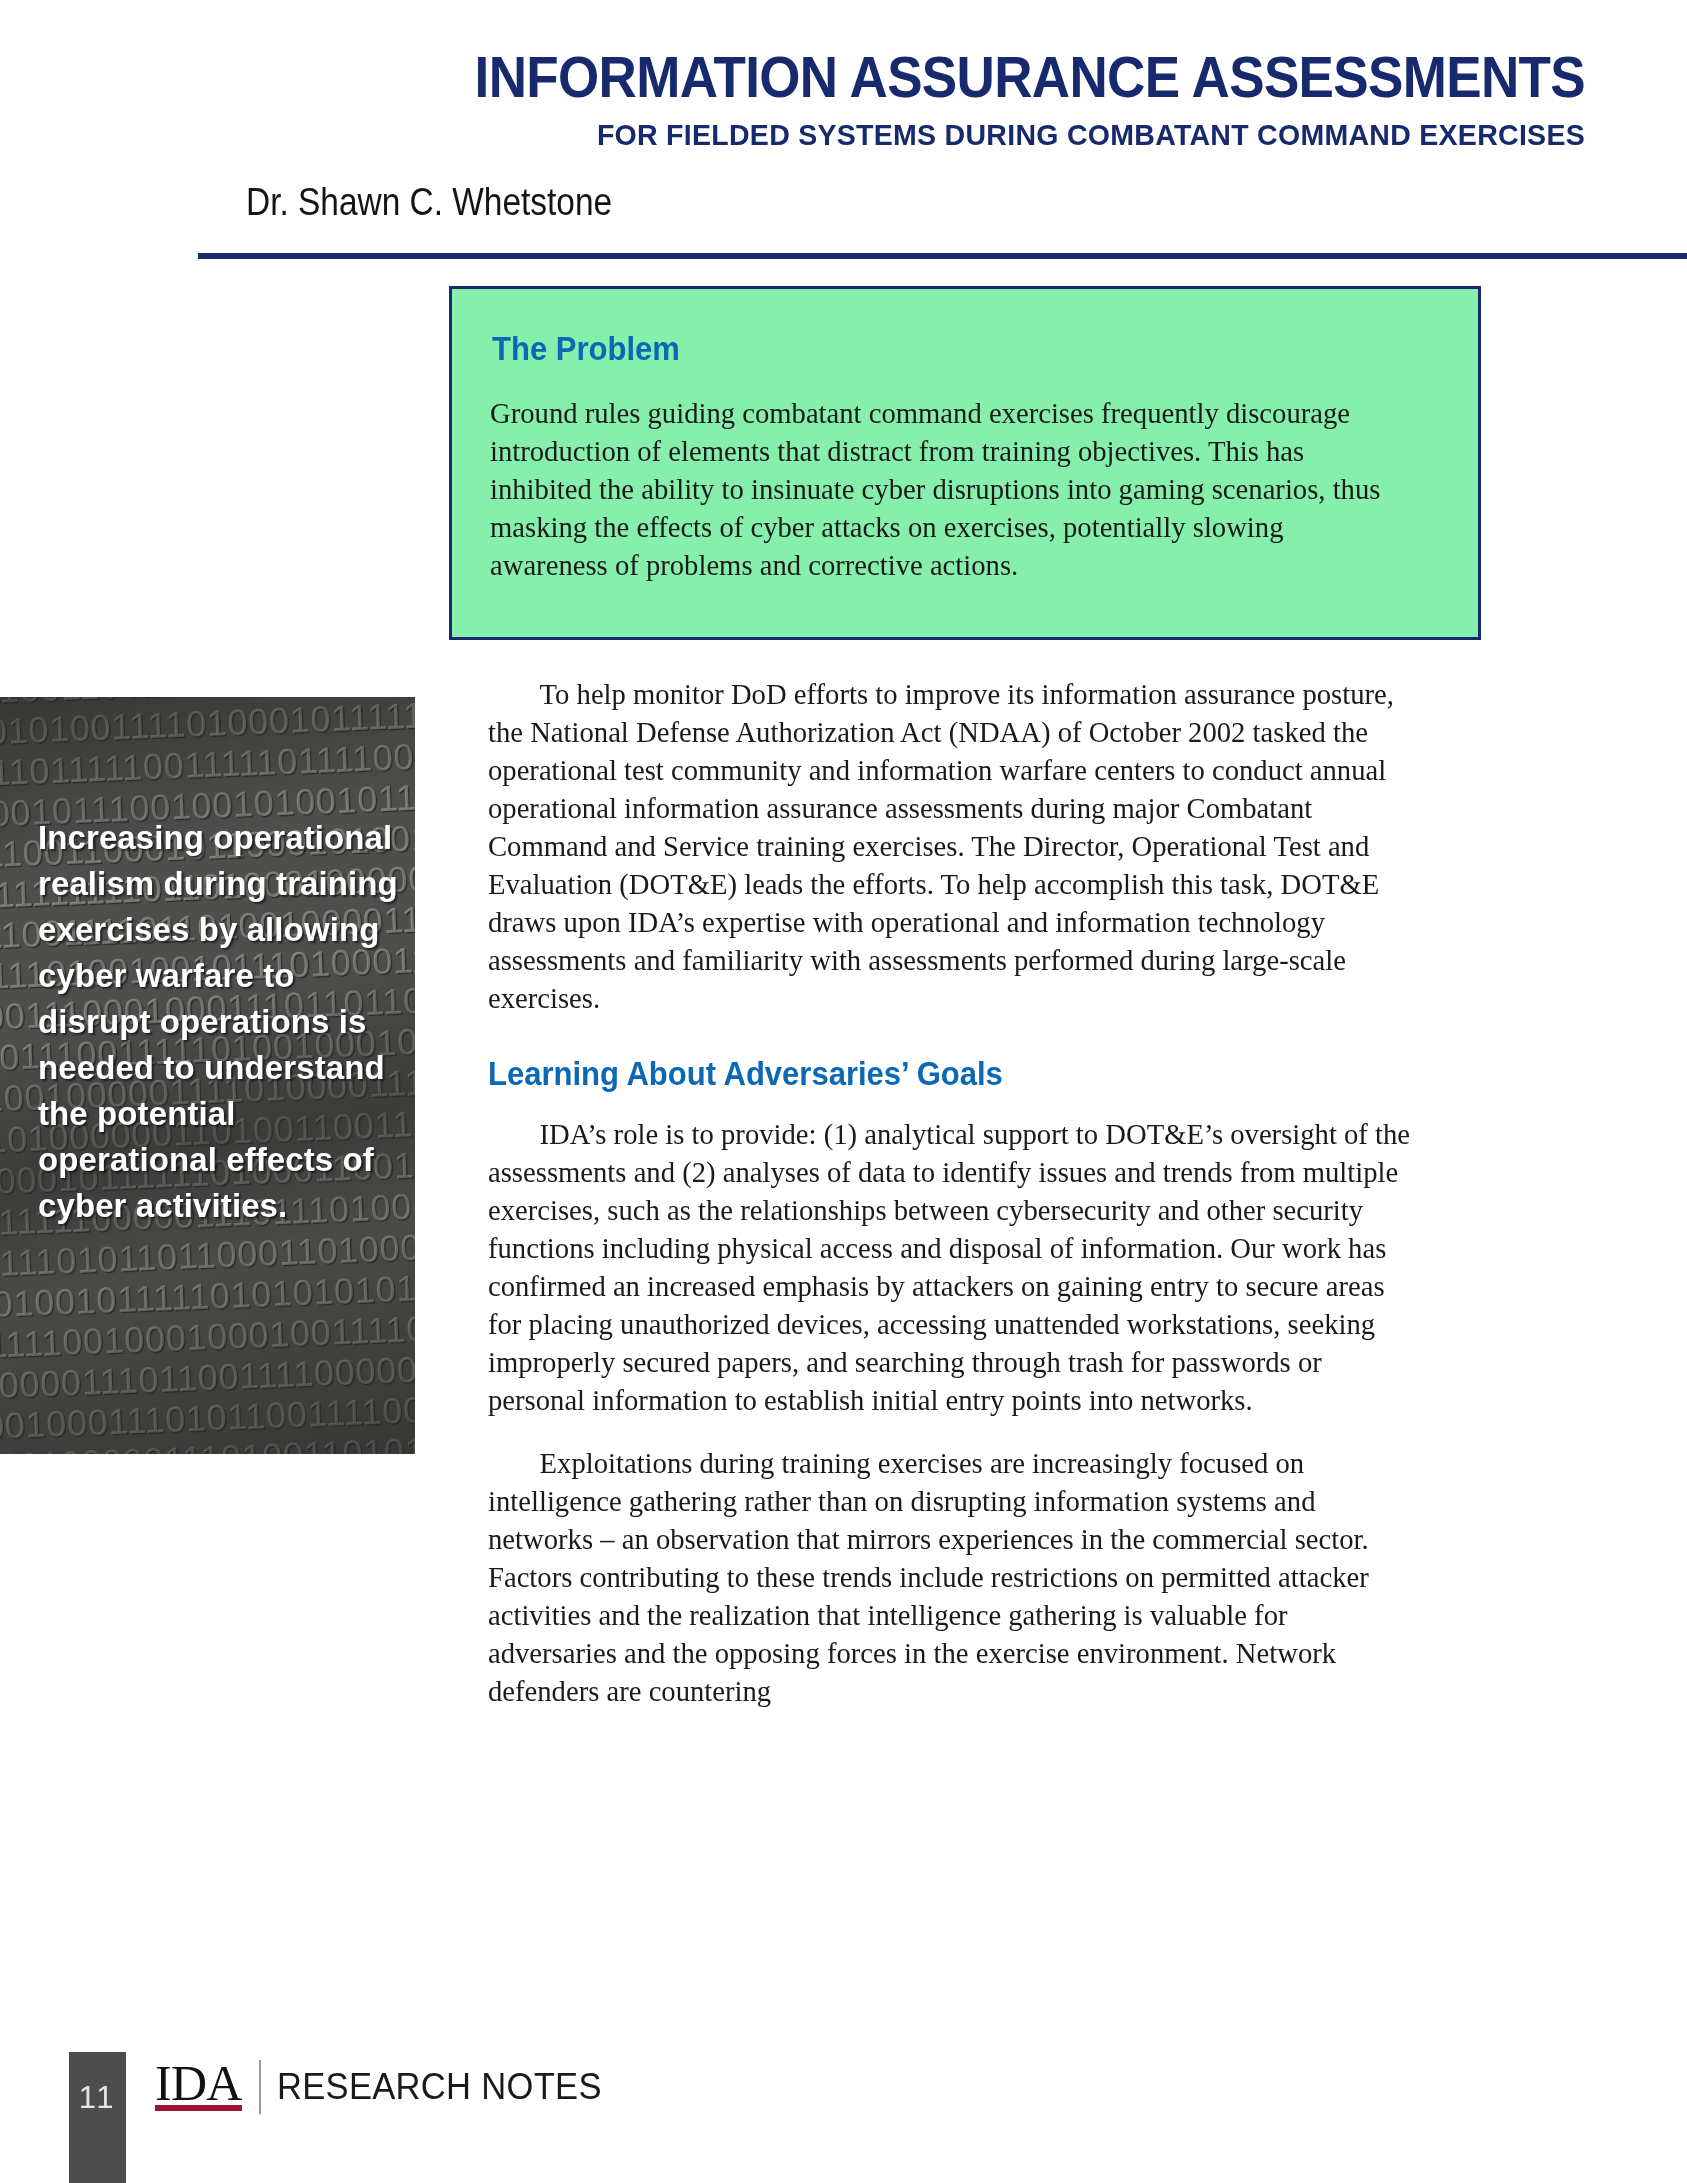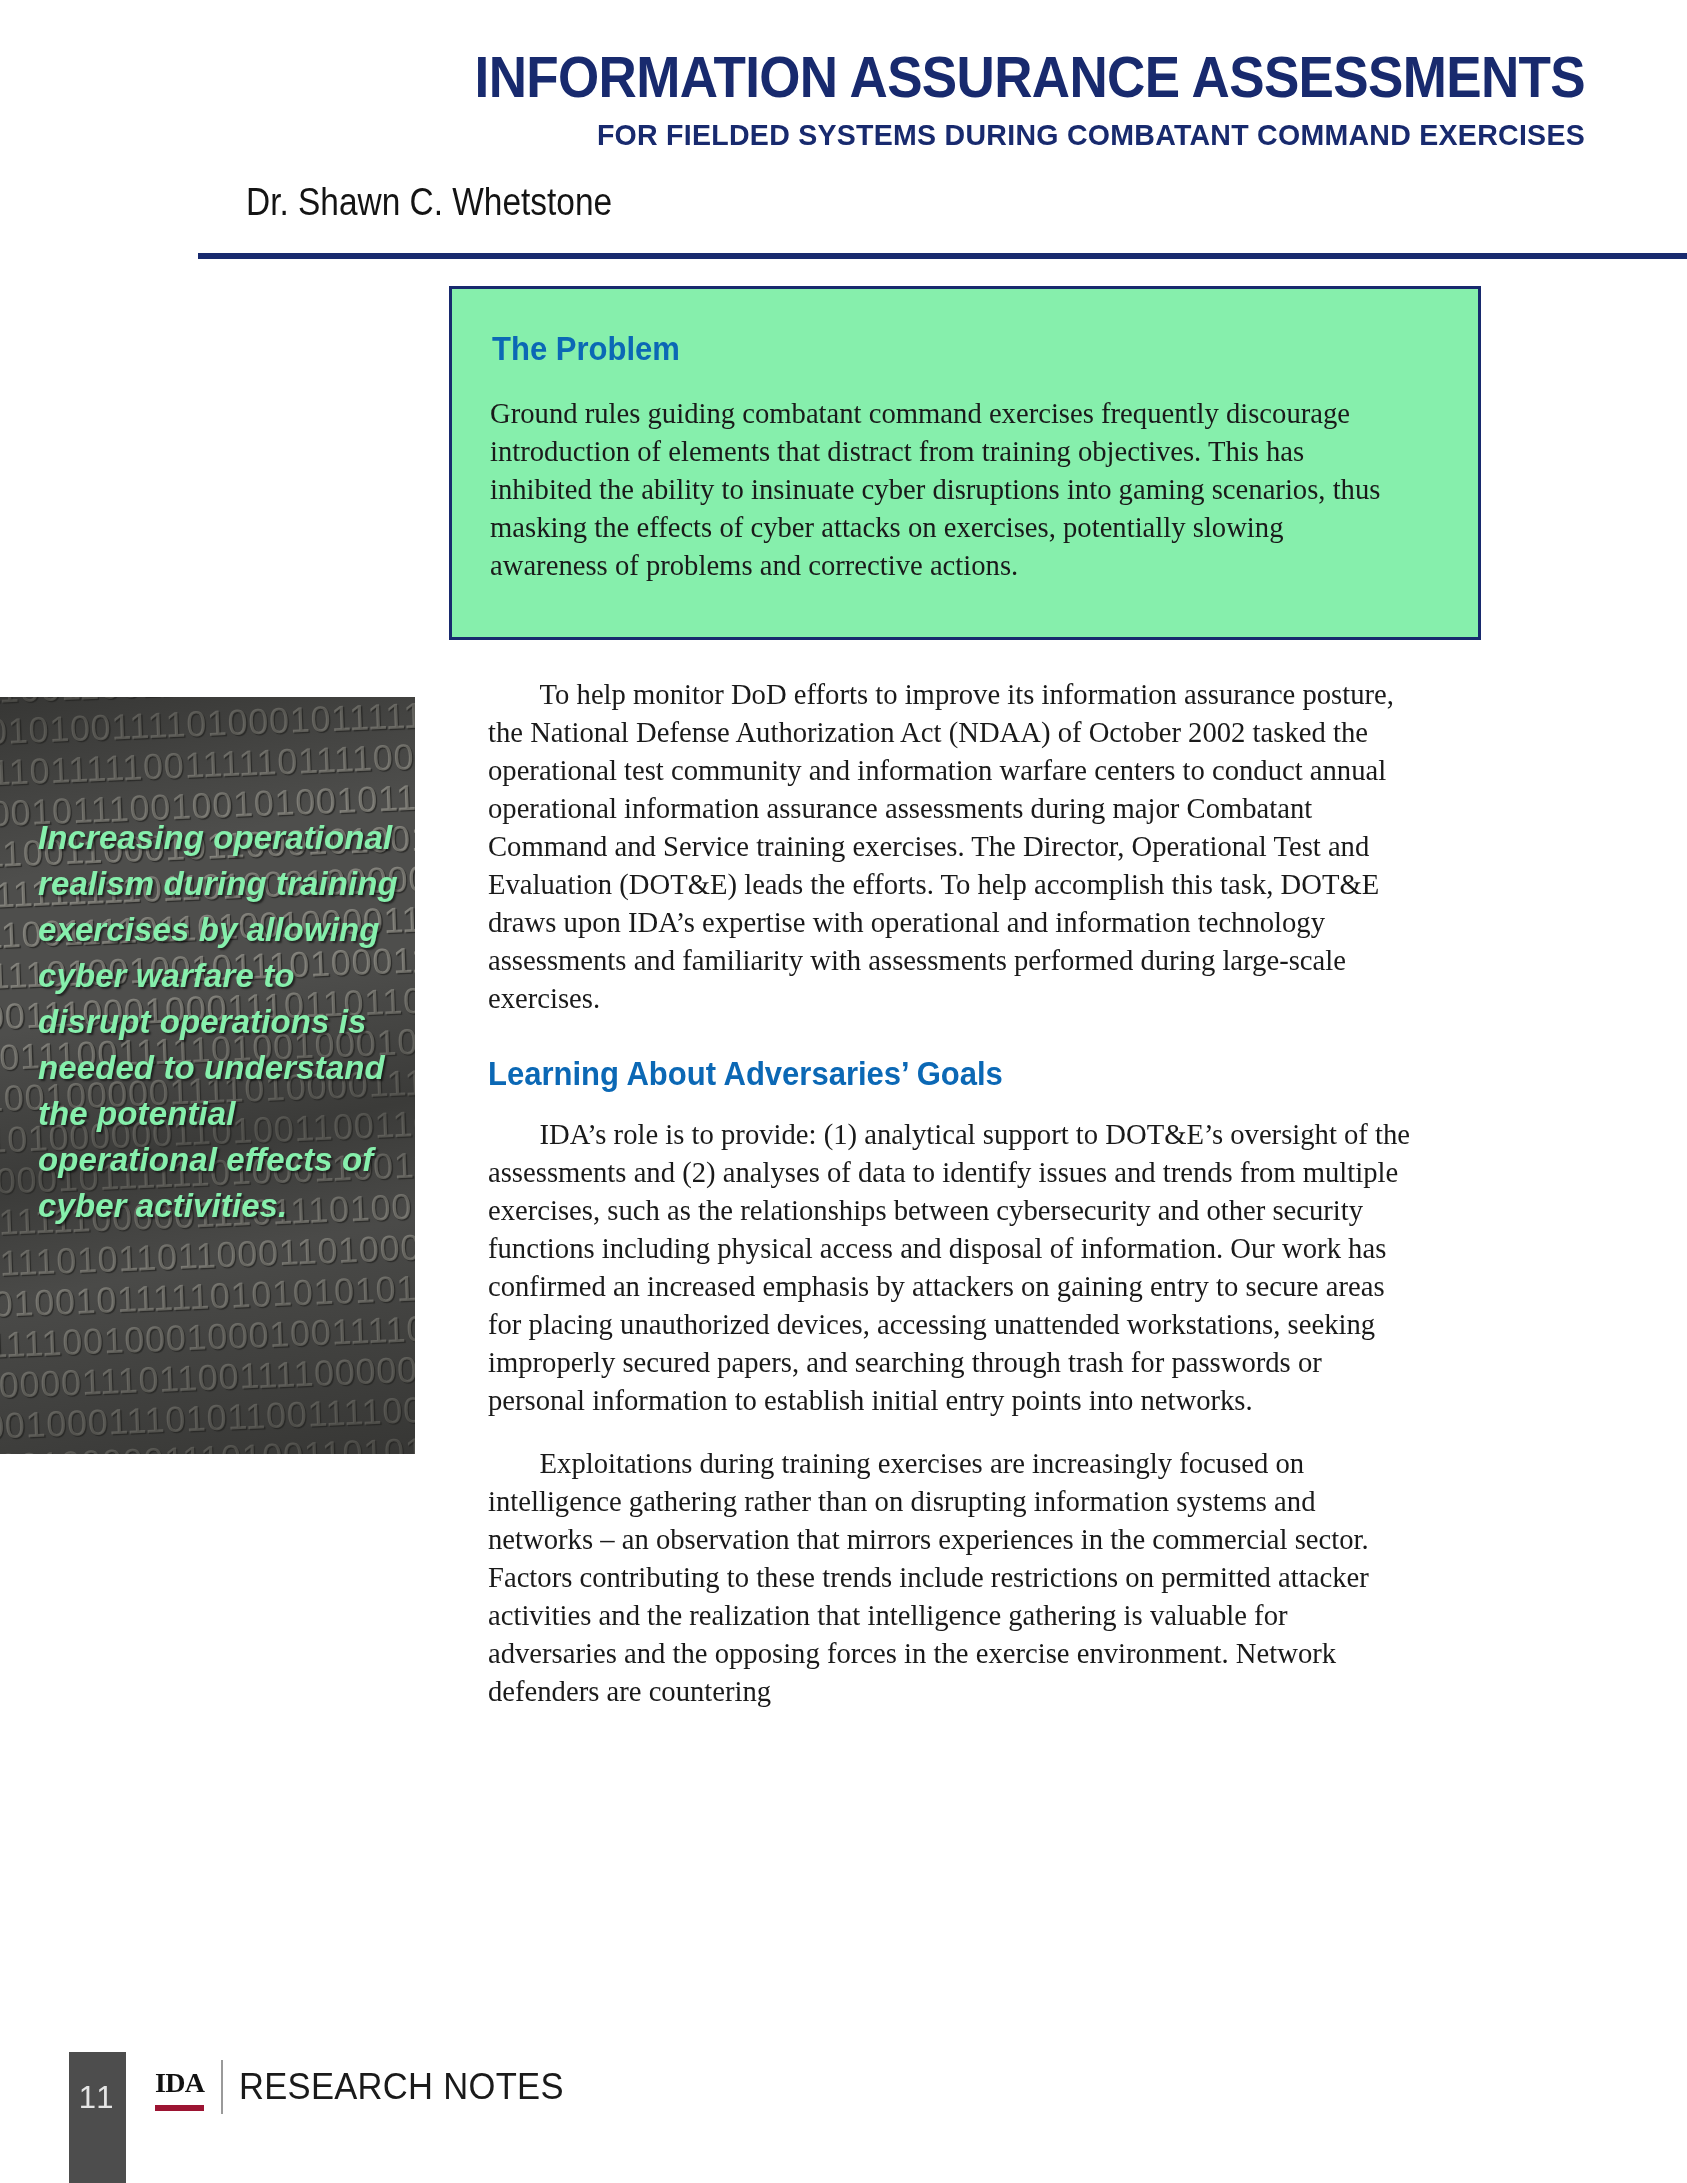--- a/index.html
+++ b/index.html
@@ -146,24 +146,23 @@
     pointer-events: none;
   }
   #pullquote-text {
     position: absolute;
     left: 38px; top: 118px;
     width: 370px;
     font-family: "Liberation Sans", sans-serif;
     font-weight: bold;
     font-size: 33px;
     line-height: 46px;
-    color: #86efac;
+    color: #ffffff;
     text-shadow: 2px 2px 2px rgba(0,0,0,0.55);
     letter-spacing: 0.1px;
-    font-style: italic;
   }
 
   
   #main-column {
     position: absolute;
     left: 488px; top: 675px;
     width: 966px;
   }
   .body-para {
     font-family: "Liberation Serif", serif;
@@ -220,22 +219,22 @@
     display: flex;
     align-items: center;
     height: 48px;
   }
   #ida-mark {
     position: relative;
     padding-bottom: 8px;
   }
   #ida-word {
     font-family: "Liberation Serif", serif;
-    font-weight: bold;
-    font-size: 28px;
+    font-weight: normal;
+    font-size: 50px;
     line-height: 40px;
     color: #111111;
     letter-spacing: -0.7px;
   }
   #ida-underline {
     position: absolute;
     left: 0; bottom: 0;
     width: 100%;
     height: 6px;
     background: #9c1432;

